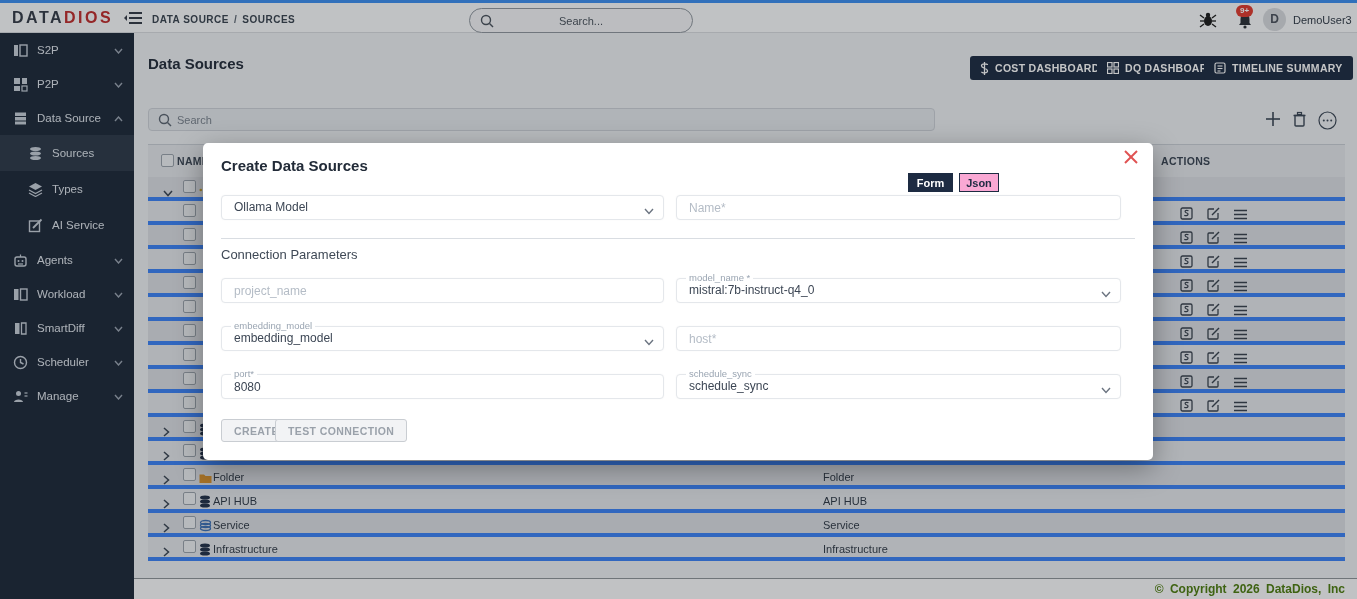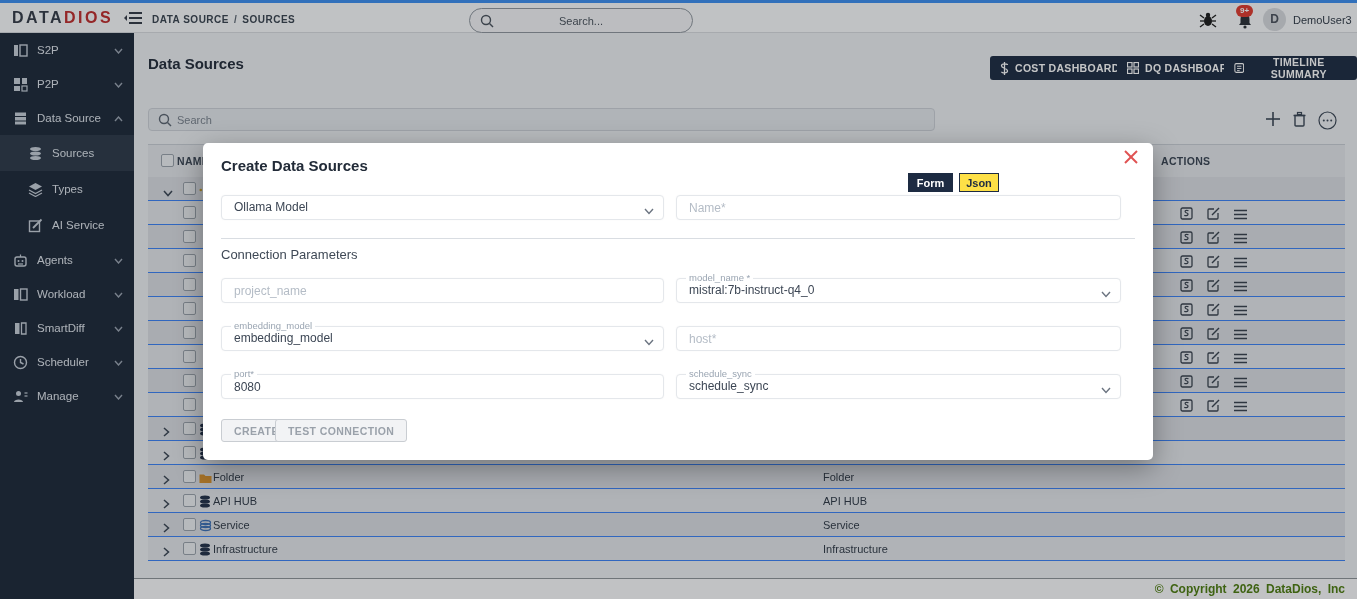--- a/index.html
+++ b/index.html
@@ -37,38 +37,38 @@
   .side-item.sub { padding-left:28px; height:36px; }
   .side-item.active { background:#2c3949; }
   .side-item .sicon { width:15px; height:15px; margin-right:9px; flex:0 0 auto; color:#c7cfd9; }
   .side-item .chev { position:absolute; right:11px; color:#9aa5b2; }
 
   
   #main { position:absolute; left:134px; top:33px; width:1223px; height:566px; background:#eef0f3; }
   #page-title { position:absolute; left:14px; top:22px; font-size:15px; font-weight:bold; color:#232c3a; }
   .hd-btn { position:absolute; top:23px; height:24px; background:#1d2b42; color:#fff; border:none;
     border-radius:3px; font-size:10.5px; font-weight:bold; letter-spacing:.3px; cursor:pointer;
-    display:flex; align-items:center; gap:6px; padding:2px 10px; font-family:inherit;margin-left:20px; }
+    display:flex; align-items:center; gap:6px; padding:2px 10px; font-family:inherit; }
   #btn-cost { left:836px; } #btn-dq { left:963px; } #btn-timeline { left:1070px; }
   #table-search { position:absolute; left:14px; top:75px; width:787px; height:23px;
     background:#e5e8ec; border:1px solid #ccd1d7; border-radius:4px; }
   #table-search svg { position:absolute; left:9px; top:4px; }
   #table-search input { width:100%; height:100%; background:transparent; border:none; outline:none;
     padding-left:28px; font-size:11px; color:#3c4654; font-family:inherit; }
   #table-search input::placeholder { color:#79828d; }
   .tool-ic { position:absolute; top:78px; width:18px; height:18px; cursor:pointer; color:#3a4654; }
   #add-btn { left:1131px; } #delete-btn { left:1158px; } #more-btn { left:1184px; }
 
   
   #table { position:absolute; left:14px; top:111px; width:1197px; }
   #thead { height:33px; background:#e4e7eb; border-top:1px solid #c9ced4; position:relative; }
   .hlabel { position:absolute; top:10px; font-size:10.5px; font-weight:bold; color:#3a4553; letter-spacing:.3px; }
   .cbx { position:absolute; width:13px; height:13px; border:1px solid #9aa2ab; border-radius:2px;
     background:#eef0f3; top:50%; margin-top:-7px; cursor:pointer; }
-  .row { height:24px; position:relative; border-bottom:1px solid #3b82f6; }
+  .row { height:24px; position:relative; border-bottom:4px solid #3b82f6; }
   .row:nth-child(odd) { background:#e4e7eb; }
   .row:nth-child(even) { background:#dbdee3; }
   .rchev { position:absolute; left:15px; top:6px; color:#3a4553; cursor:pointer; }
   .rcbx { left:35px; }
   .ric { position:absolute; left:51px; top:5px; }
   .rname { position:absolute; left:65px; top:6px; font-size:11px; color:#2f3946; }
   .rtype { position:absolute; left:675px; top:6px; font-size:11px; color:#2f3946; }
   .acts { position:absolute; left:1032px; top:5px; display:flex; gap:14px; color:#39424e; }
   .acts span { width:13px; height:13px; cursor:pointer; }
 
@@ -79,21 +79,21 @@
 
   
   #backdrop { position:absolute; inset:0; background:rgba(18,22,28,0.25); z-index:5; }
   #modal { position:absolute; left:203px; top:143px; width:950px; height:317px; background:#fff;
     border-radius:5px; box-shadow:0 8px 28px rgba(0,0,0,.35); z-index:10; }
   #modal-title { position:absolute; left:18px; top:14px; font-size:15px; font-weight:bold; color:#222b38; }
   #modal-close { position:absolute; right:13px; top:7px; width:16px; height:16px; color:#e05252; cursor:pointer; }
   .tab { position:absolute; top:30px; height:19px; font-size:11px; font-weight:bold; border-radius:0;
     display:flex; align-items:center; justify-content:center; cursor:pointer; font-family:inherit; }
   #tab-form { left:705px; width:45px; background:#1d2b42; color:#fff; border:1px solid #1d2b42; }
-  #tab-json { left:756px; width:40px; background:#fde047; color:#1d2b42; border:1.5px solid #1d2b42; }
+  #tab-json { left:756px; width:40px; background:#f9a8d4; color:#1d2b42; border:1.5px solid #1d2b42; }
   .fld { position:absolute; height:25px; background:#fff; border:1px solid #e4e7eb; border-radius:4px;
     box-shadow:0 0 2px rgba(0,0,0,.04); font-size:12px; color:#3c4654; }
   .fld input { width:100%; height:100%; border:none; outline:none; background:transparent;
     padding:0 12px; font-size:12px; color:#3c4654; font-family:inherit; }
   .fld input::placeholder { color:#b4bcc6; }
   .flabel { position:absolute; top:-7px; left:9px; font-size:9.5px; color:#9aa5b2; background:#fff;
     padding:0 3px; line-height:1.3; }
   .selval { display:block; line-height:23px; padding:0 26px 0 12px; white-space:nowrap; overflow:hidden; }
   .fchev { position:absolute; right:9px; top:8px; color:#6b7480; pointer-events:none; }
   #divider { position:absolute; left:18px; top:95px; width:914px; border-top:1px solid #d9dde2; }

